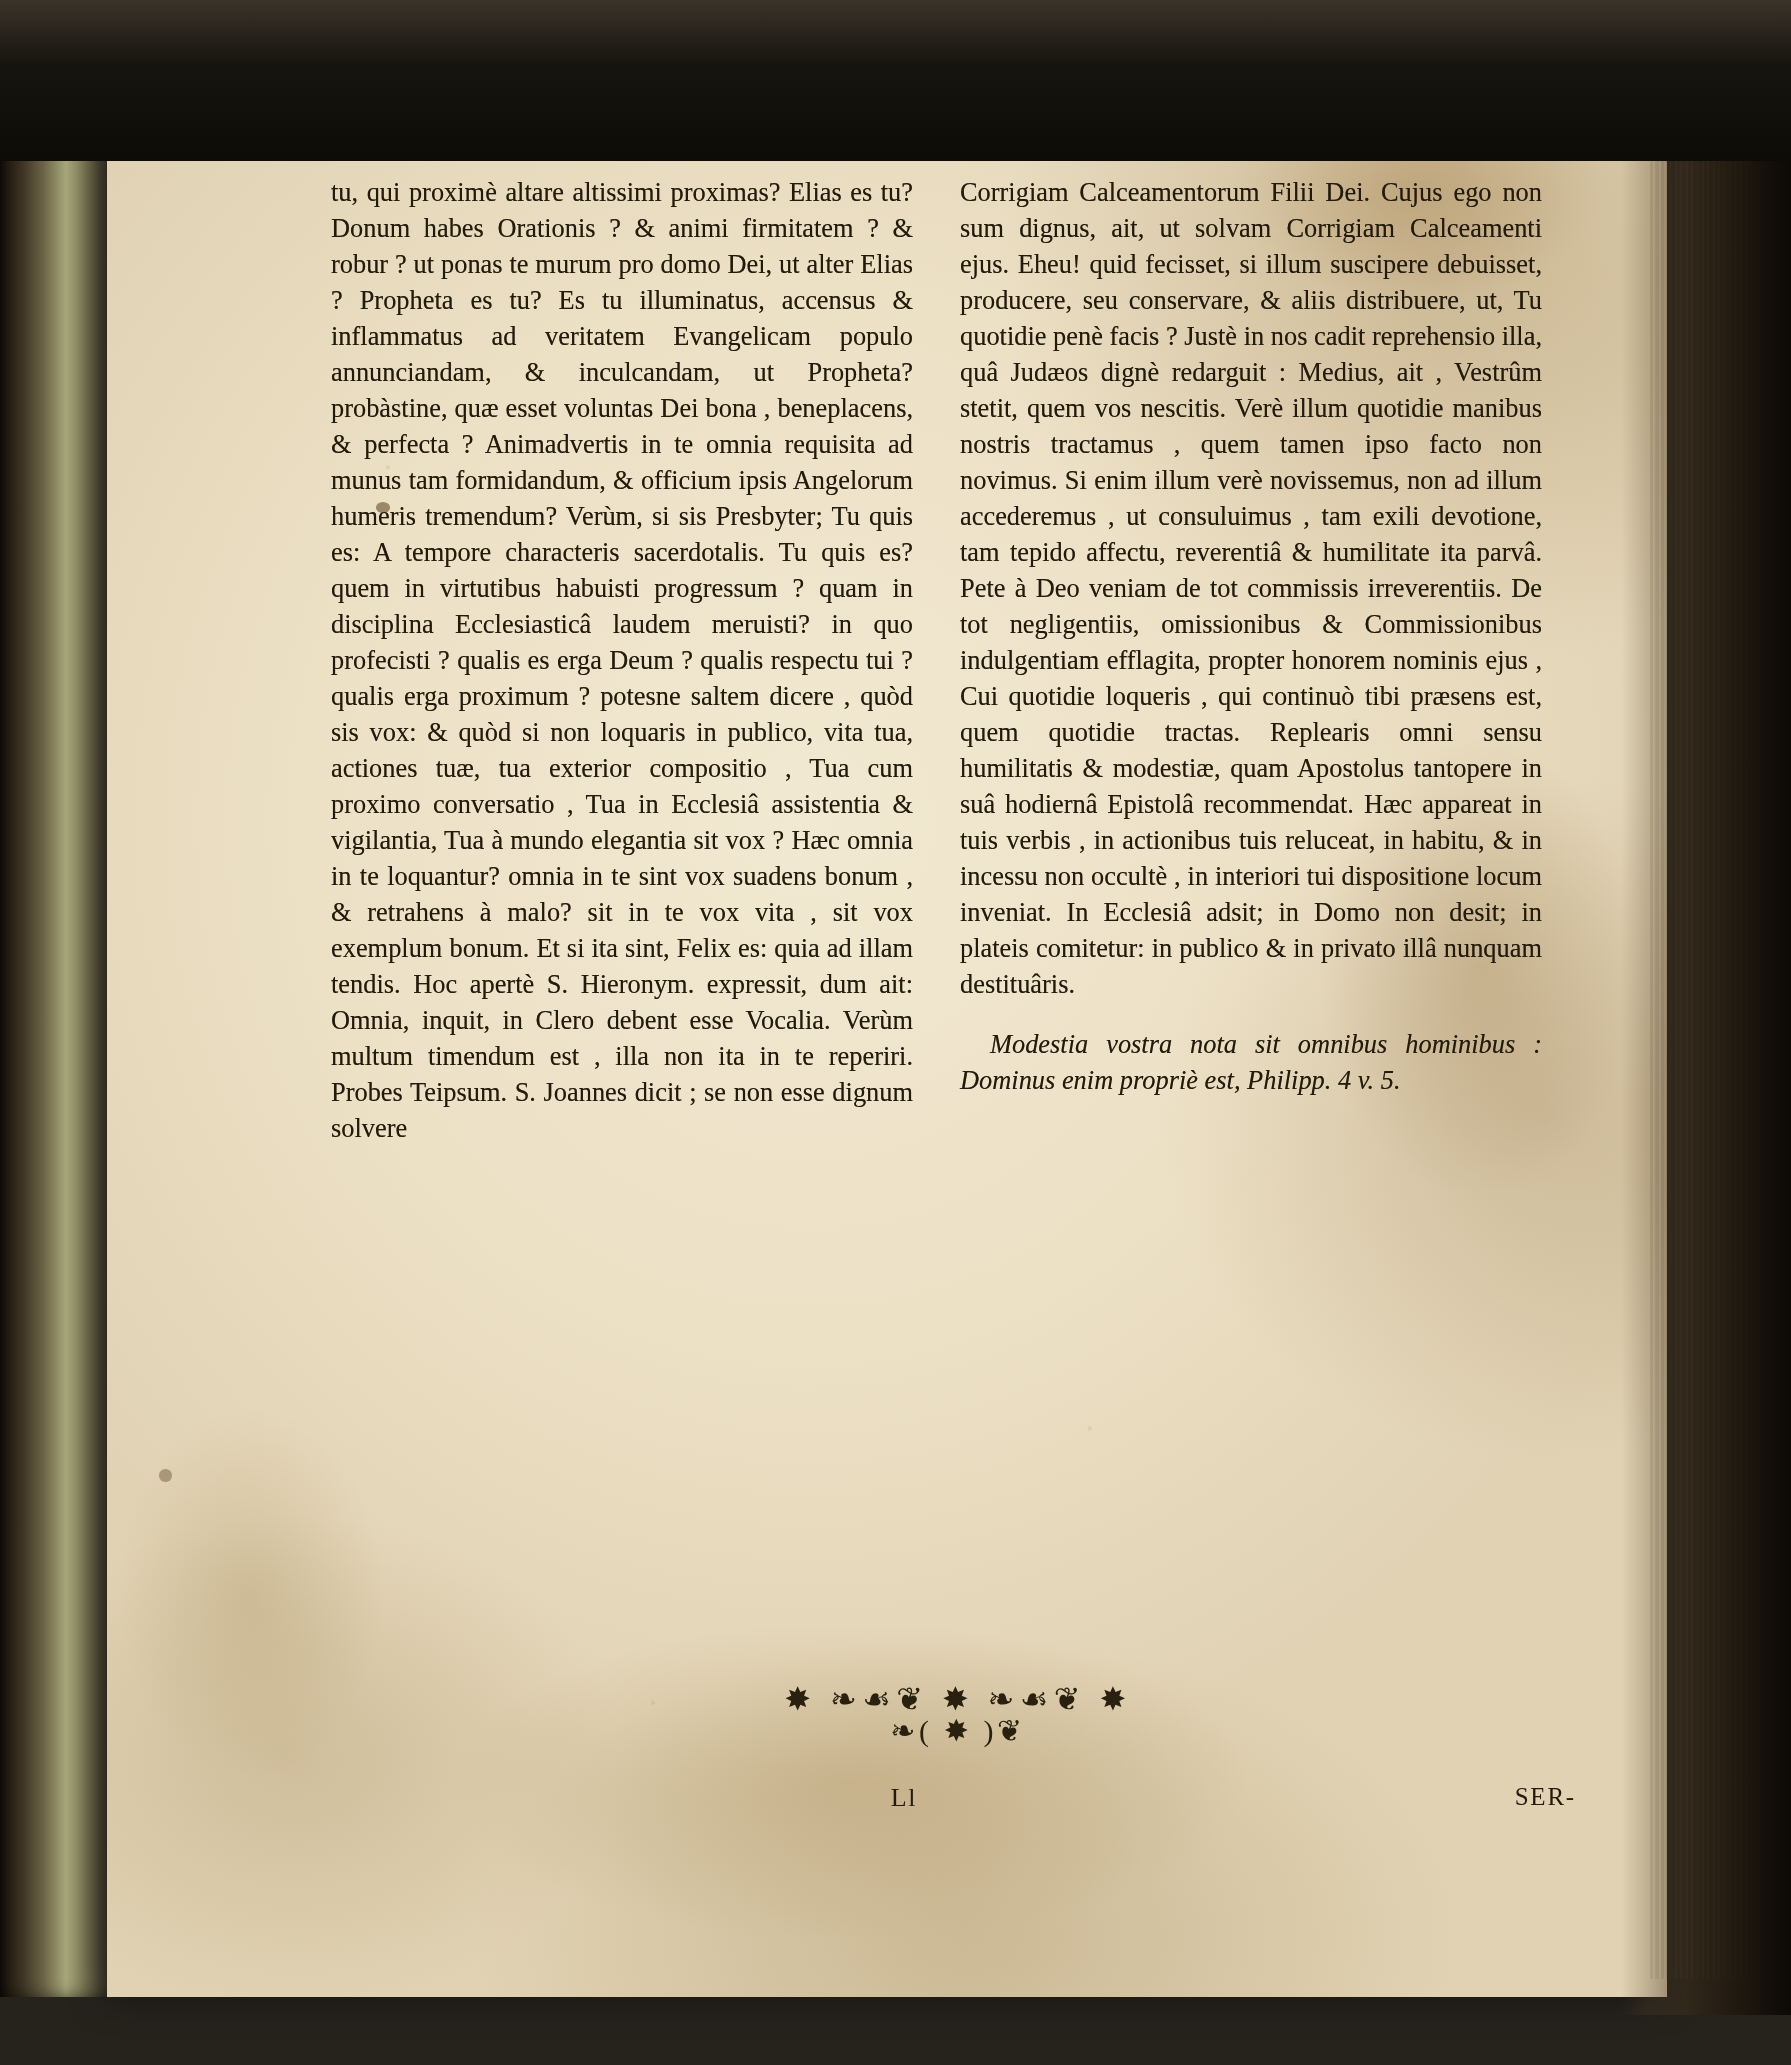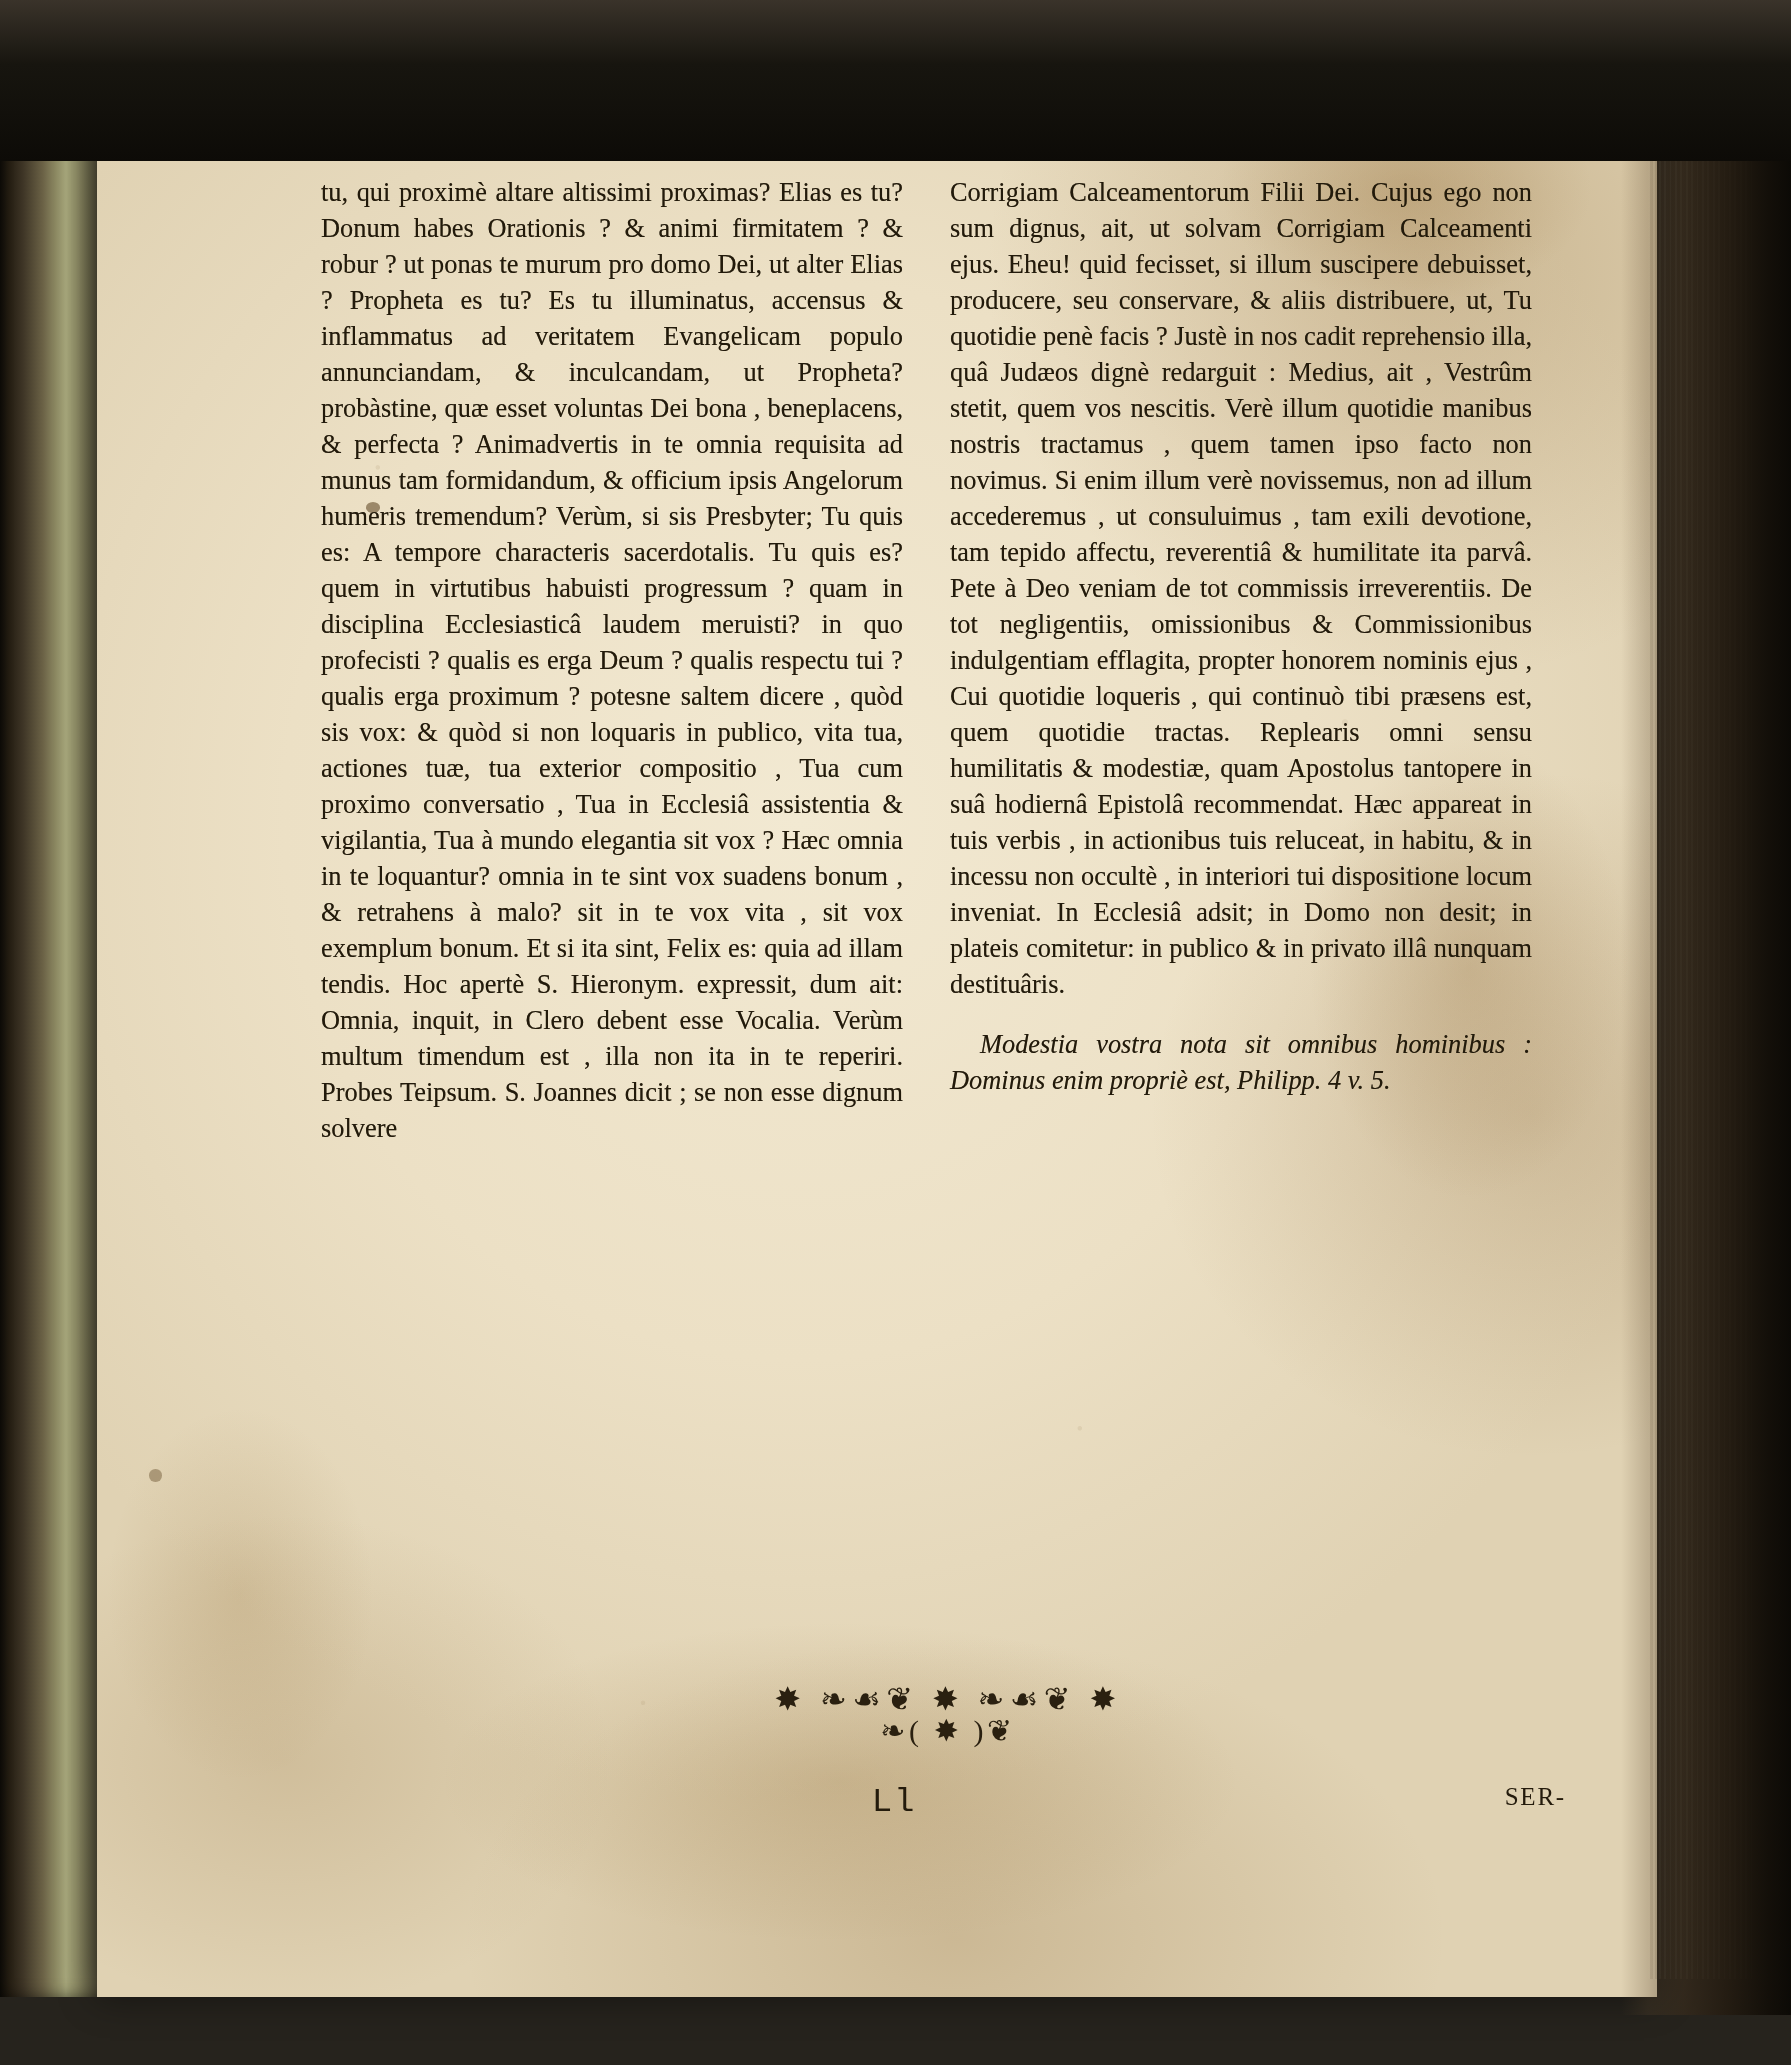--- a/index.html
+++ b/index.html
@@ -57,21 +57,21 @@
     position: absolute;
     top: 0; left: 54px;
     width: 1576px; height: 63px;
     background: linear-gradient(180deg, #0f0d08 0%, #2d2719 45%, #5a523a 80%, #7d7554 100%);
     opacity: 0.95;
   }
 
   
   .leaf {
     position: absolute;
-    left: 97px;
+    left: 107px;
     top: 36px;
     width: 1560px;
     height: 1961px;
     background:
       radial-gradient(ellipse 40% 30% at 85% 12%, rgba(150,115,65,0.30) 0%, rgba(150,115,65,0) 70%),
       radial-gradient(ellipse 35% 25% at 92% 55%, rgba(140,105,60,0.26) 0%, rgba(140,105,60,0) 70%),
       radial-gradient(ellipse 45% 22% at 55% 97%, rgba(150,118,70,0.28) 0%, rgba(150,118,70,0) 70%),
       radial-gradient(ellipse 30% 18% at 12% 88%, rgba(150,118,70,0.22) 0%, rgba(150,118,70,0) 70%),
       radial-gradient(ellipse 60% 50% at 45% 40%, #f2e9d2 0%, #ece0c5 55%, #e0d2b3 100%);
     box-shadow: 0 0 36px rgba(0,0,0,0.45);
@@ -174,24 +174,23 @@
     position: absolute;
     left: 0; right: 0;
     top: 1666px;
     height: 45px;
   }
   .signature {
     position: absolute;
     left: 50%;
     transform: translateX(-50%);
     margin-left: -54px;
-    font-size: 34px;
+    font-size: 26px;
     letter-spacing: 1.8px;
     color: #241b0c;
-    font-family: Liberation Mono, monospace;
   }
   .catchword {
     position: absolute;
     right: 9px;
     font-size: 25px;
     letter-spacing: 1.8px;
     color: #241b0c;
   }
 
   

